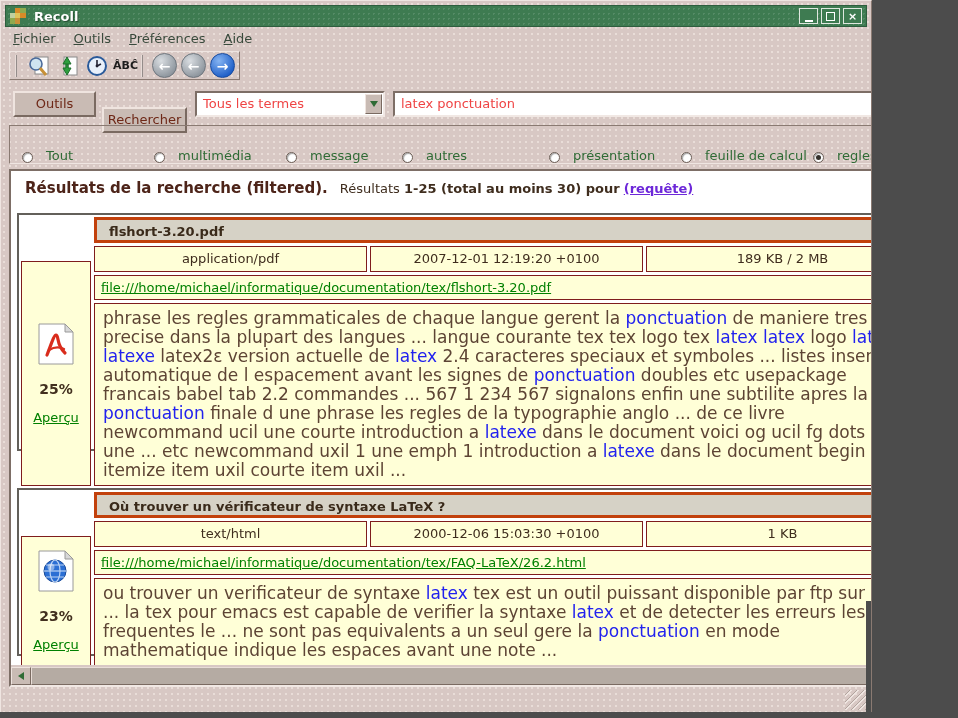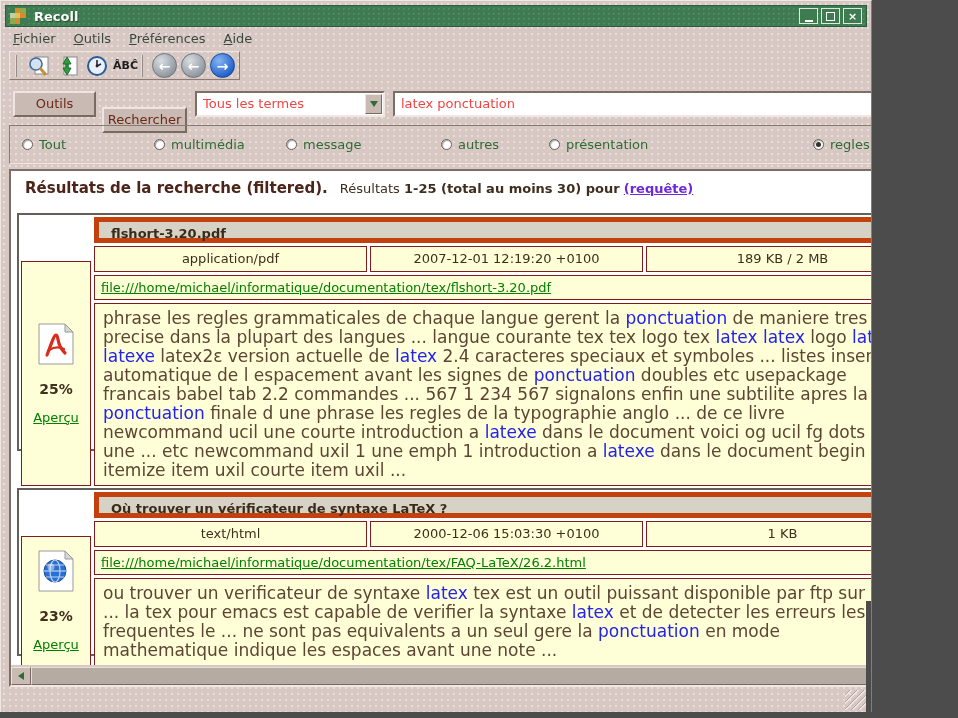--- a/index.html
+++ b/index.html
@@ -91,29 +91,29 @@
   .tri-down { width:0; height:0; border-left:4px solid transparent; border-right:4px solid transparent; border-top:6px solid #2f6b35; }
   .combo-mode { left:194px; width:190px; }
   .combo-query { left:392px; width:551px; }
 
   
   .filter-frame {
     position:absolute; left:8px; top:124px; width:940px; height:39px;
     border-top:1px solid #8a7a72; border-left:1px solid #8a7a72;
     border-bottom:1px solid #efe5e1; border-right:1px solid #efe5e1;
   }
-  .radio-item { position:absolute; top:0; height:37px; display:flex; align-items:center; gap:6px; color:#2f6b35; cursor:default; }
+  .radio-item { position:absolute; top:0; height:37px; display:flex; align-items:flex-end; gap:13px; color:#2f6b35; cursor:default; }
   .radio-circle {
     width:11px; height:11px; border-radius:50%; background:#fff;
     border:1px solid #6b5d55; box-shadow:inset 1px 1px 1px rgba(0,0,0,.35); position:relative;
   }
   .radio-item.checked .radio-circle::after {
     content:""; position:absolute; left:2px; top:2px; width:5px; height:5px; border-radius:50%; background:#33302b;
   }
-  .r0{left:12px;} .r1{left:144px;} .r2{left:276px;} .r3{left:431px;} .r4{left:539px;} .r5{left:671px;} .r6{left:803px;}
+  .r0{left:12px;} .r1{left:144px;} .r2{left:276px;} .r3{left:392px;} .r4{left:539px;} .r5{left:671px;} .r6{left:803px;}
 
   
   .results-frame {
     position:absolute; left:8px; top:168px; width:940px; height:518px;
     border-top:2px solid #7d6e66; border-left:2px solid #7d6e66;
     border-bottom:2px solid #f1e8e4; border-right:2px solid #f1e8e4;
     background:#d8c8c4;
   }
   .results-viewport { position:absolute; left:0; top:0; width:918px; height:494px; background:#ffffff; overflow:hidden; }
   .results-header { position:absolute; left:14px; top:8px; white-space:nowrap; }
@@ -127,21 +127,21 @@
     background:#ffffff; border:2px solid #63605a; padding:2px;
     display:grid; grid-template-columns:70px 1fr; gap:3px;
   }
   .entry-0 { top:42px; height:238px; }
   .entry-1 { top:317px; height:168px; }
   .cell { background:#ffffd7; border:1px solid #7f1d1d; }
   .left-col { display:flex; flex-direction:column; align-items:center; justify-content:center; gap:13px;margin-top:44px; }
   .pct { font-weight:bold; font-size:14px; color:#42301f; }
   .apercu { color:#008000; text-decoration:underline; font-size:13px; cursor:pointer; }
   .right-col { display:grid; grid-template-rows:26px 26px 25px 1fr; gap:3px; }
-  .row-title { background:#d6d2c6; border:5px solid #c2410c; font-weight:bold; color:#3a2a1a; line-height:24px; padding-left:12px; }
+  .row-title { background:#d6d2c6; border:3px solid #c2410c; font-weight:bold; color:#3a2a1a; line-height:24px; padding-left:12px; }
   .row-meta { display:grid; grid-template-columns:1fr 1fr 1fr; gap:3px; }
   .meta-cell { text-align:center; line-height:24px; color:#3f2d1e; overflow:hidden; white-space:nowrap; }
   .row-url { line-height:23px; padding-left:6px; overflow:hidden; white-space:nowrap; }
   .url-link { color:#008000; text-decoration:underline; cursor:pointer; }
   .row-snippet { padding:5px 8px; color:#5d4434; line-height:19px; font-size:17px; }
   .row-snippet .hl { color:#2222ee; }
 
   
   .sb-btn {
     position:absolute; background:#c9bbb4;
@@ -286,20 +286,24 @@
         <span class="radio-circle"></span>
         <span>message</span>
       </span>
     <span class="radio-item r3">
         <span class="radio-circle"></span>
         <span>autres</span>
       </span>
     <span class="radio-item r4">
         <span class="radio-circle"></span>
         <span>présentation</span>
+      </span>
+    <span class="radio-item r5">
+        <span class="radio-circle"></span>
+        <span>feuille de calcul</span>
       </span>
     <span class="radio-item r6 checked">
         <span class="radio-circle"></span>
         <span>regles</span>
       </span>
   </div>
 
   <div class="results-frame">
     <div class="results-viewport">
 

